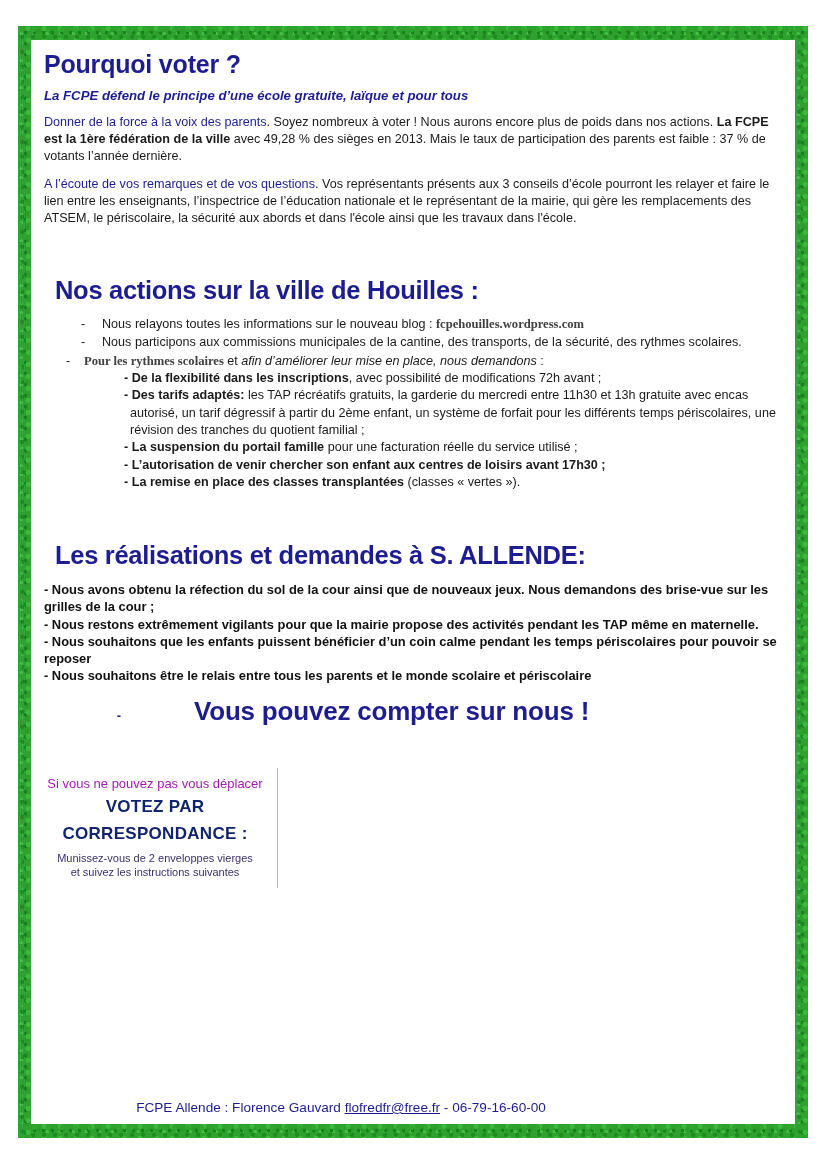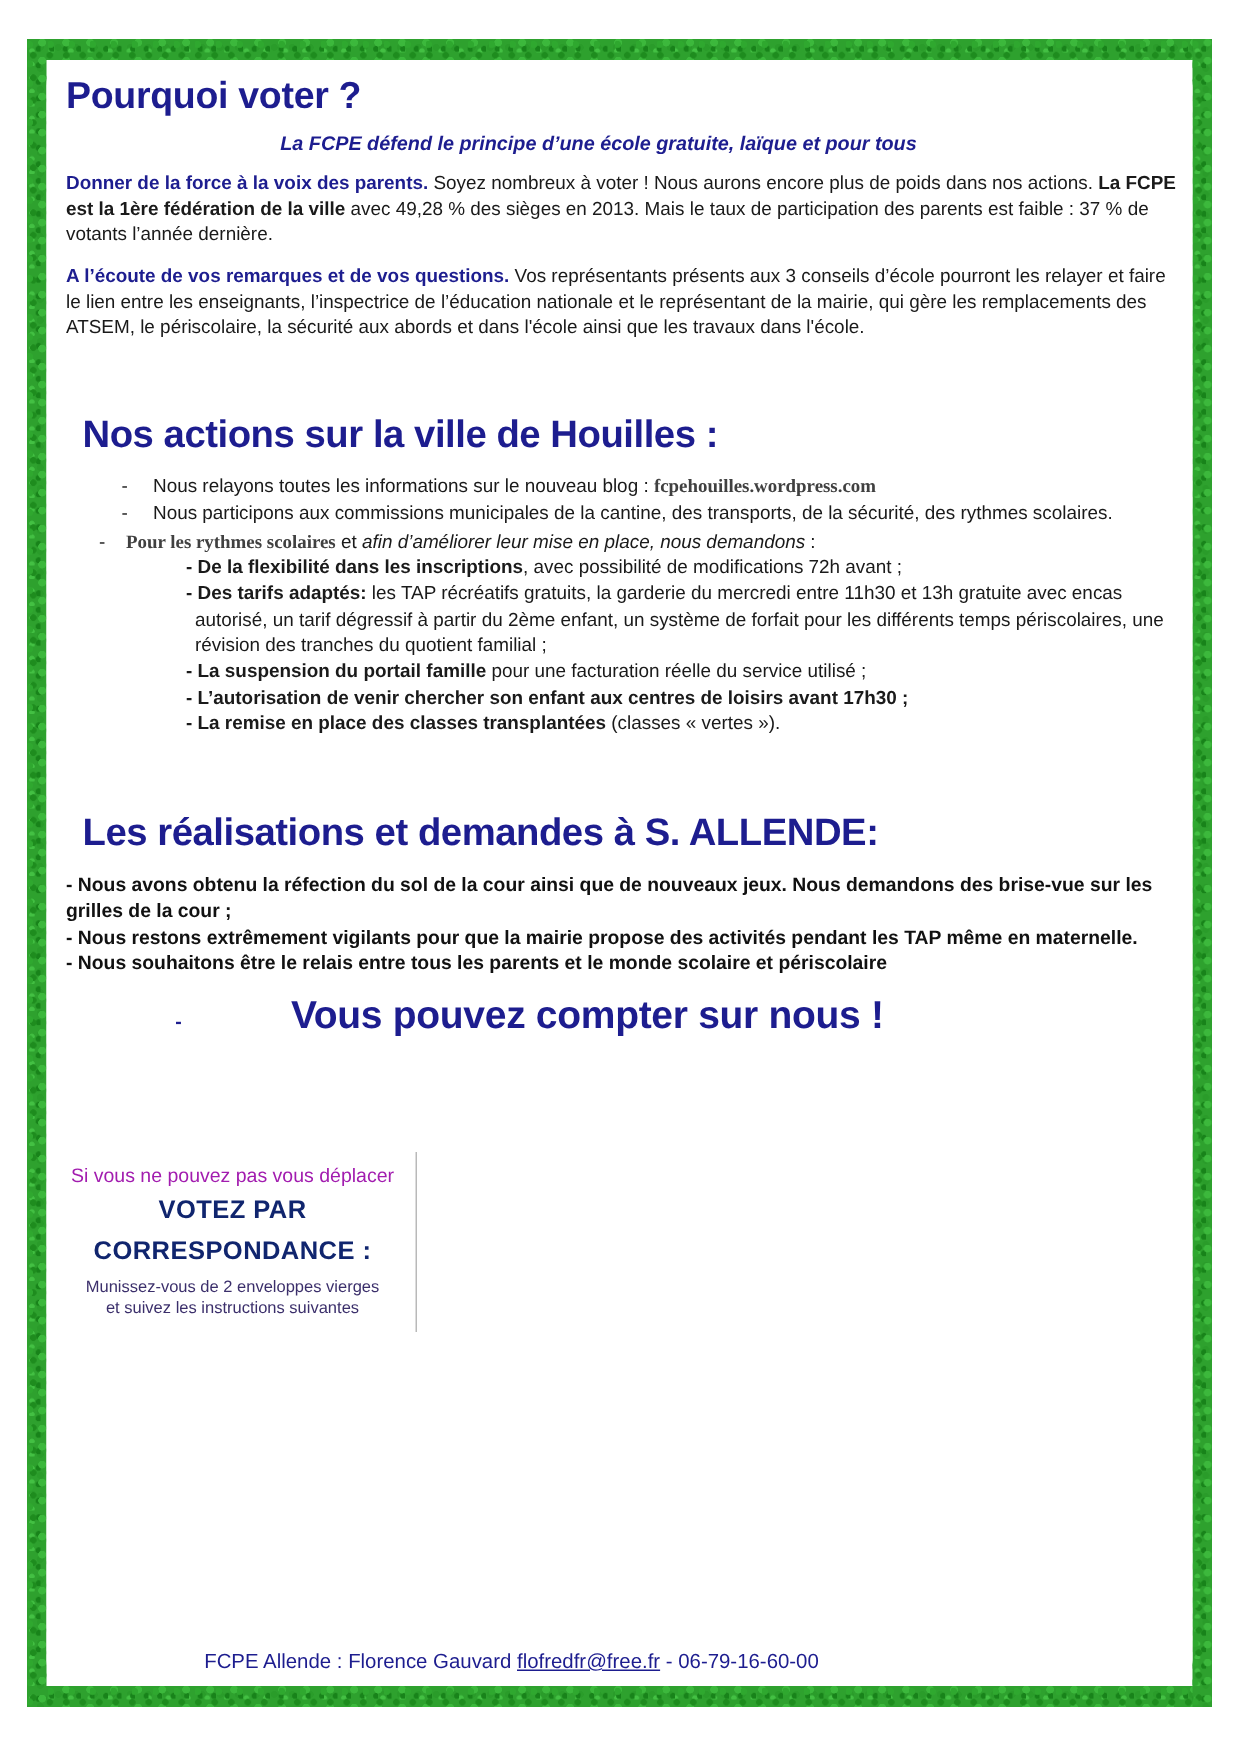--- a/index.html
+++ b/index.html
@@ -37,31 +37,30 @@
   #frame-top    { left: 18px;  top: 26px;   width: 790px; height: 14px; }
   #frame-bottom { left: 18px;  top: 1124px; width: 790px; height: 14px; }
   #frame-left   { left: 18px;  top: 26px;   width: 13px;  height: 1112px; }
   #frame-right  { left: 795px; top: 26px;   width: 13px;  height: 1112px; }
 
   #content {
     position: absolute;
     left: 31px; top: 40px;
     width: 764px; height: 1084px;
     background: #ffffff;
-    border-radius: 17px;
   }
 
   
   .txt-body {
     font-size: 12.6px;
     color: #1a1a1a;
     line-height: 1.35;
   }
   b, .b { font-weight: bold; }
-  .navy-b    { color: #1d1d8f; font-weight: bold; }
+  .navy-b    { color: #1d1d8f; font-weight: normal; }
   .green     { color: #404040; font-weight: bold; font-family: Liberation Serif, serif; }
   .italic    { font-style: italic; }
 
   h1.title {
     margin: 0;
     font-size: 25px;
     font-weight: bold;
     color: #1d1d8f;
     letter-spacing: -0.2px;
   }
@@ -70,21 +69,21 @@
     font-size: 25.5px;
     font-weight: bold;
     color: #1d1d8f;
     letter-spacing: -0.3px;
   }
   .subtitle {
     font-size: 13.2px;
     font-weight: bold;
     font-style: italic;
     color: #1d1d8f;
-    text-align: center;
+    text-align: left;
   }
 
   
   #top-block { position: absolute; left: 13px; top: 10px; width: 740px; }
   #subtitle-row { margin-top: 9px; padding-right: 30px; }
   .para { margin-top: 11px; }
 
   
   #actions-section { position: absolute; left: 13px; top: 225px; width: 740px; }
   ul.dashlist { list-style: none; margin: 8px 0 0 0; padding: 0; }
@@ -218,20 +217,21 @@
           </ul>
         </li>
       </ul>
     </div>
 
     <div id="allende-section">
       <h2 class="section">Les réalisations et demandes à S. ALLENDE:</h2>
       <div id="allende-list">
         <p>- Nous avons obtenu la réfection du sol de la cour ainsi que de nouveaux jeux. Nous demandons des brise-vue sur les grilles de la cour ;</p>
         <p>- Nous restons extrêmement vigilants pour que la mairie propose des activités pendant les TAP même en maternelle.</p>
+        <p>- Nous souhaitons que les enfants puissent bénéficier d’un coin calme pendant les temps périscolaires pour pouvoir se reposer</p>
         <p>- Nous souhaitons être le relais entre tous les parents et le monde scolaire et périscolaire</p>
       </div>
       <div id="slogan-row">
         <span id="slogan-dash">-</span>
         <span id="slogan">Vous pouvez compter sur nous !</span>
       </div>
     </div>
 
     <div id="postal">
 

